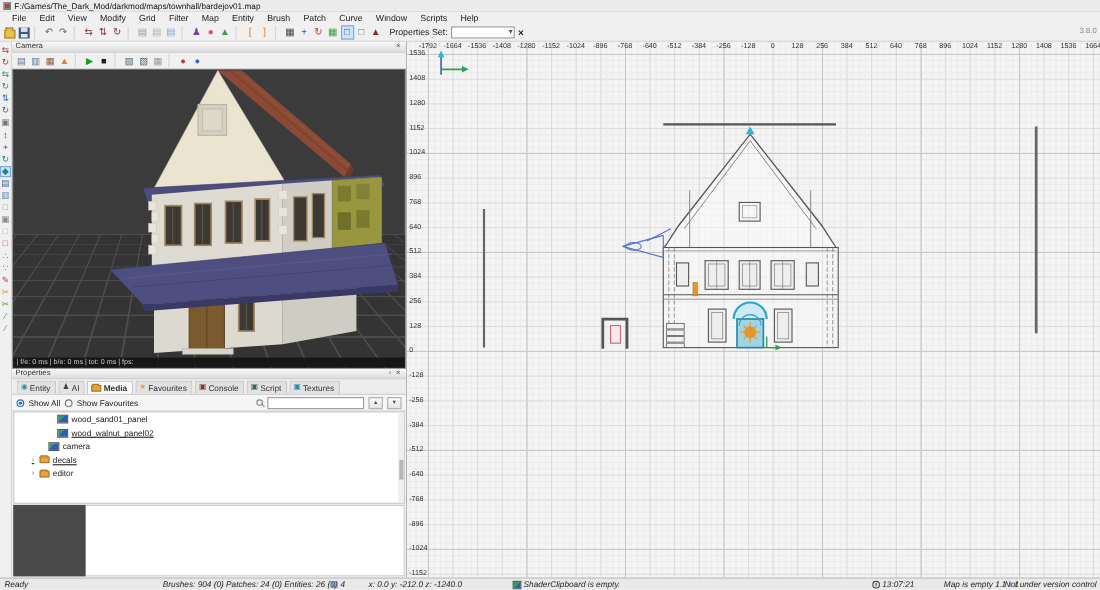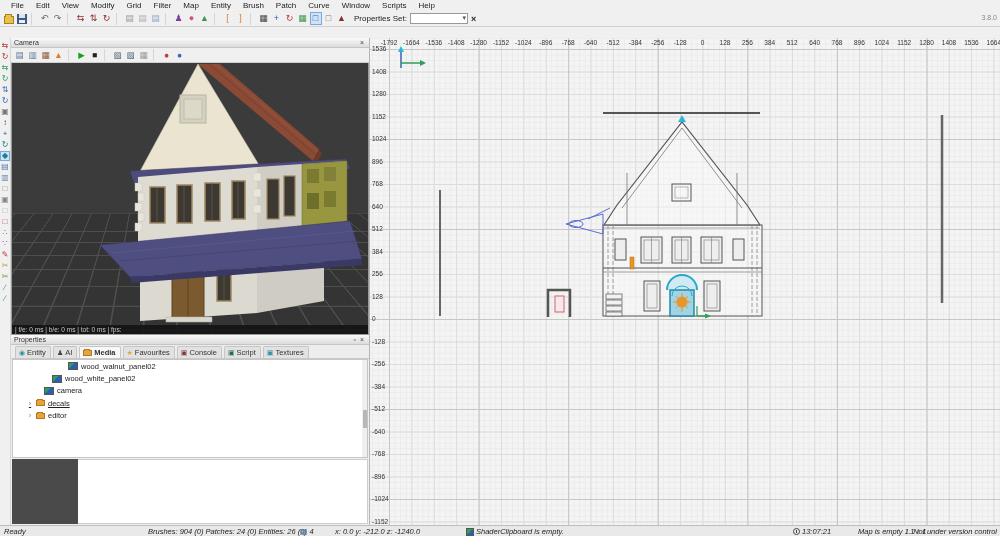--- a/index.html
+++ b/index.html
@@ -105,20 +105,24 @@
   .gridglyph{color:#5577aa;font-size:8px;}
   .shic{width:8px;height:8px;background:linear-gradient(135deg,#2f9e5a 0 50%,#2b5fb4 50% 100%);border:1px solid #555;display:inline-block;}
   .adown{color:#e07b2a;font-weight:bold;}
   .aup{color:#3a6fd8;font-weight:bold;}
 </style>
 </head>
 <body>
 
 <div id="app">
 
+  <div class="titlebar">
+    <span class="appicon"></span>
+    <span class="t">F:/Games/The_Dark_Mod/darkmod/maps/townhall/bardejov01.map</span>
+  </div>
 
   <div class="menubar">
       <span>File</span>
       <span>Edit</span>
       <span>View</span>
       <span>Modify</span>
       <span>Grid</span>
       <span>Filter</span>
       <span>Map</span>
       <span>Entity</span>
@@ -328,31 +332,41 @@
             </span>
             <span class="tab">
               <span class="tabic" style="color: rgb(42, 106, 90);">▣</span>
               <span>Script</span>
             </span>
             <span class="tab">
               <span class="tabic" style="color: rgb(46, 142, 160);">▣</span>
               <span>Textures</span>
             </span>
           </div>
+        <div class="filterrow">
+          <span class="radio sel"></span>
+          <span class="rlab">Show All</span>
+          <span class="radio"></span>
+          <span class="rlab">Show Favourites</span>
+          <span class="mag"></span>
+          <input class="searchbox" value="" style="">
+          <span class="spin">▲</span>
+          <span class="spin">▼</span>
+        </div>
         <div class="tree">
           <div>
-              <div class="trow" style="padding-left: 46px;">
+              <div class="trow" style="padding-left: 30px;">
+                <span class="exp"></span>
+                <span class="tex"></span>
+                <span>wood_sand01_panel</span>
+              </div>
+              <div class="trow" style="padding-left: 30px; text-decoration: underline;">
                 <span class="exp"></span>
                 <span class="tex"></span>
                 <span>wood_walnut_panel02</span>
-              </div>
-              <div class="trow" style="padding-left: 30px;">
-                <span class="exp"></span>
-                <span class="tex"></span>
-                <span>wood_white_panel02</span>
               </div>
               <div class="trow" style="padding-left: 22px;">
                 <span class="exp"></span>
                 <span class="tex"></span>
                 <span>camera</span>
               </div>
               <div class="trow" style="padding-left: 14px; text-decoration: underline;">
                 <span class="exp">›</span>
                 <span class="fold"></span>
                 <span>decals</span>

